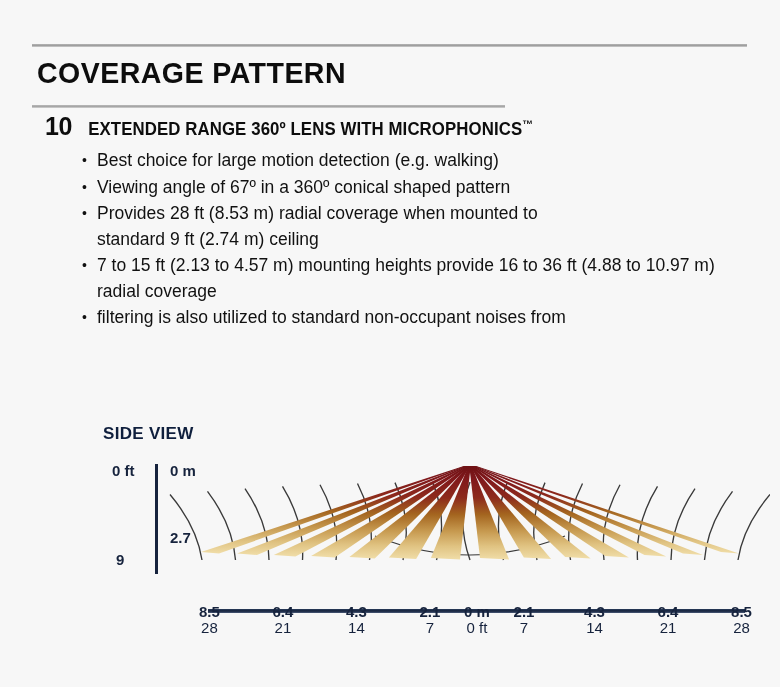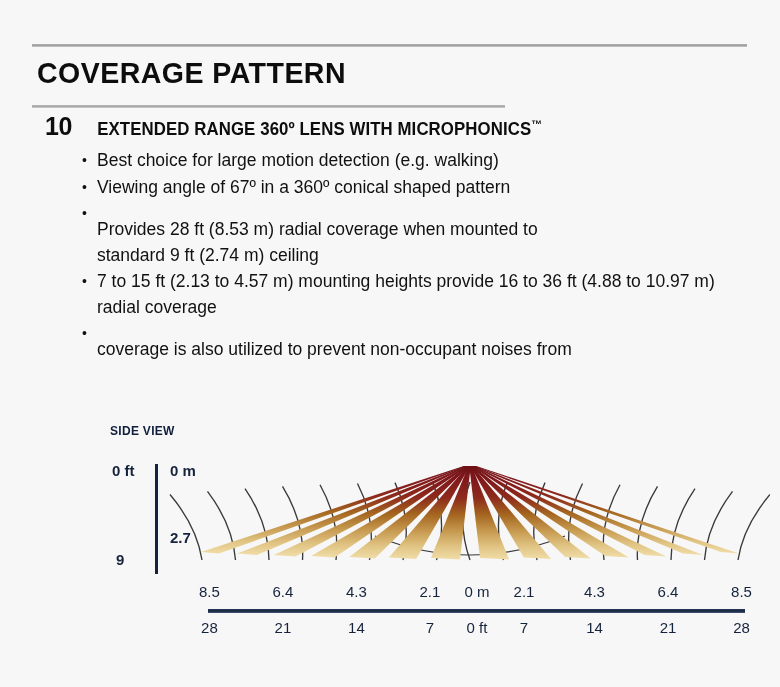--- a/index.html
+++ b/index.html
@@ -26,21 +26,21 @@
   
   .title{
     position:absolute;left:37px;top:56px;
     font-size:30px;font-weight:bold;letter-spacing:0.5px;
     color:#0d0d0d;
     transform:scaleX(0.95);transform-origin:left center;
     white-space:nowrap;
   }
   .subhead{
     position:absolute;left:45px;top:112px;
-    white-space:nowrap;display:flex;align-items:baseline;gap:16px;
+    white-space:nowrap;display:flex;align-items:baseline;gap:7px;
   }
   .subhead .num{
     font-size:25px;font-weight:bold;color:#0d0d0d;letter-spacing:-0.5px;
   }
   .subhead .txt{
     font-size:17.5px;font-weight:bold;color:#0d0d0d;letter-spacing:0.1px;
     transform:scaleX(0.96);transform-origin:left baseline;
   }
   .subhead .tm{font-size:11px;vertical-align:super;}
 
@@ -49,27 +49,27 @@
   .bullet{
     display:flex;align-items:flex-start;
     font-size:17.5px;line-height:25.5px;color:#111;
     margin-bottom:1px;
   }
   .bullet .dot{
     flex:0 0 auto;width:15px;line-height:25.5px;
     font-size:14px;text-align:left;
   }
   .bullet .body{flex:1 1 auto;}
-  .bullet .body.just{text-align:justify;margin-top:16px;}
+  .bullet .body.just{text-align:justify;}
   .bullet .body.just > span{display:block;}
 
   
   .sideview-label{
-    position:absolute;left:110px;top:424px;
-    font-size:12px;font-weight:bold;color:#0f1f3d;letter-spacing:0.3px;
+    position:absolute;left:103px;top:424px;
+    font-size:17px;font-weight:bold;color:#0f1f3d;letter-spacing:0.3px;
   }
   .axis-vline{
     position:absolute;left:155px;top:464px;width:3px;height:110px;
     background:#16233d;
   }
   .lbl{position:absolute;font-size:15px;font-weight:bold;color:#16233d;white-space:nowrap;}
   .lbl-0ft{left:112px;top:462px;}
   .lbl-0m{left:170px;top:462px;}
   .lbl-9{left:116px;top:551px;}
   .lbl-27{left:170px;top:529px;}
@@ -83,21 +83,21 @@
     position:absolute;left:208px;top:609px;width:537px;height:4px;
     background:linear-gradient(to bottom,#2a3c5c 0%,#16233d 50%,#4a5a78 100%);
   }
   .tickrow{position:absolute;height:20px;}
   .tickrow-m{left:180px;top:583px;width:588px;}
   .tickrow-ft{left:180px;top:619px;width:588px;}
   .tick{
     position:absolute;font-size:15px;color:#16233d;white-space:nowrap;
     transform:translateX(-50%);
   }
-  .tick.m{font-weight:normal;}
+  .tick.m{font-weight:bold;margin-top:20px;}
   .tick.ft{font-weight:normal;}
 </style>
 </head>
 <body>
 
 <div class="page">
 
   <div class="rule-top"></div>
 
   <div class="title">COVERAGE PATTERN</div>
@@ -133,21 +133,21 @@
       <span class="dot">•</span>
       <span class="body">
         <span>7 to 15 ft (2.13 to 4.57 m) mounting heights provide 16 to 36 ft</span>
         <span>(4.88 to 10.97 m) radial coverage</span>
       </span>
     </div>
 
     <div class="bullet">
       <span class="dot">•</span>
       <span class="body just">
-        <span>coverage is also utilized to prevent non-occupant noises from</span>
+        <span>filtering is also utilized to standard non-occupant noises from</span>
       </span>
     </div>
 
   </div>
 
   <div class="sideview-label">SIDE VIEW</div>
 
   <div class="axis-vline"></div>
   <div class="lbl lbl-0ft">0 ft</div>
   <div class="lbl lbl-0m">0 m</div>

